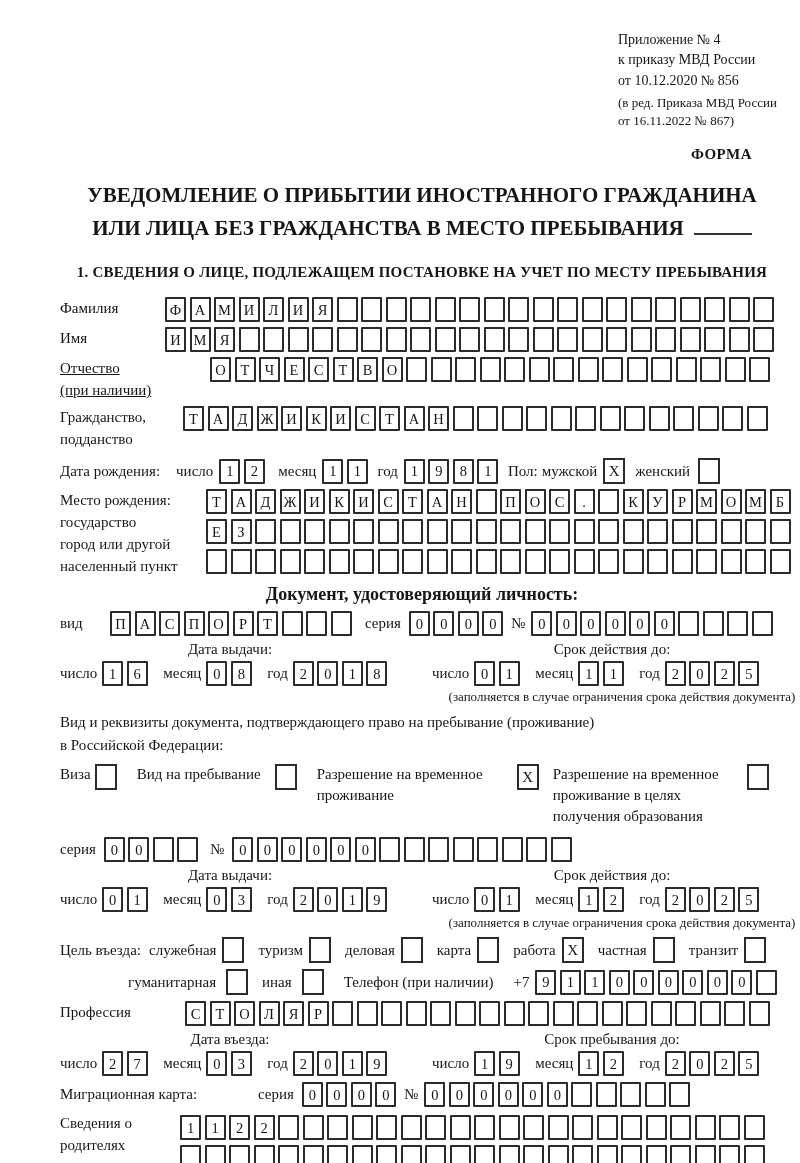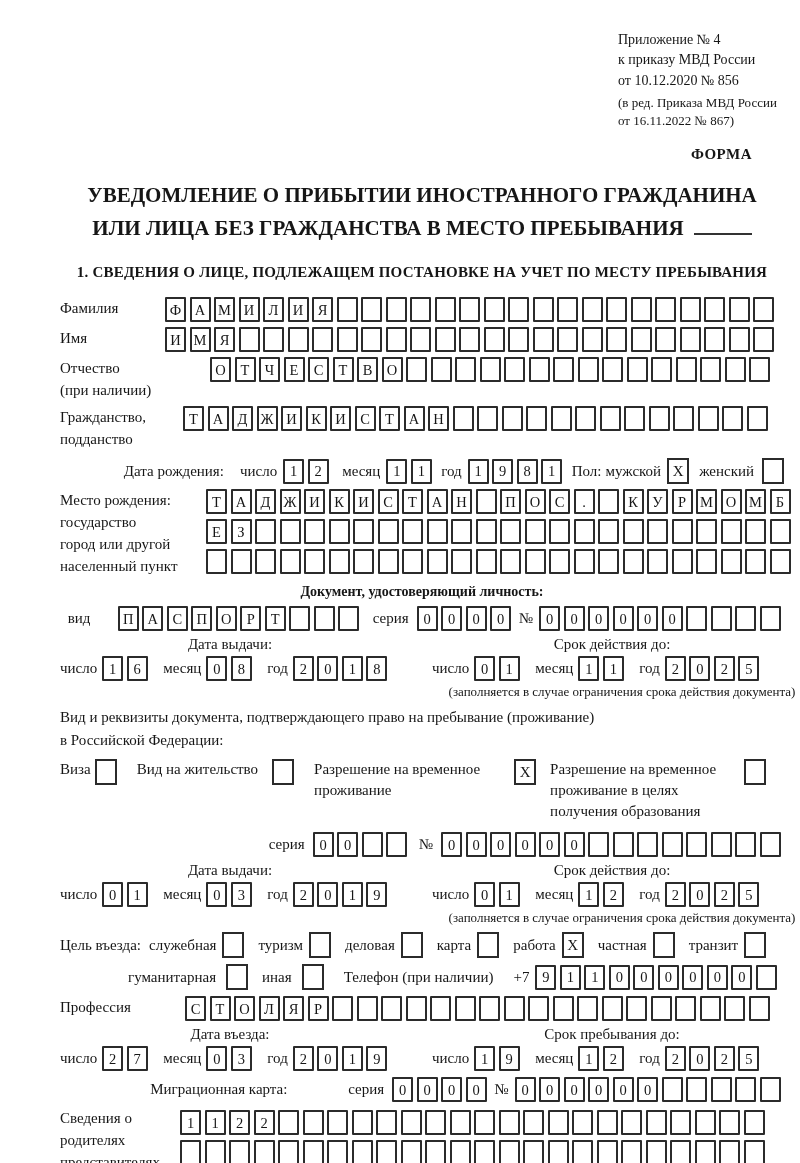--- a/index.html
+++ b/index.html
@@ -13,38 +13,38 @@
   .appendix{margin-left:558px;font-size:14px;line-height:1.45;white-space:nowrap;}
   .appendix .edition{font-size:13px;margin-top:3px;line-height:1.4;}
   .forma{font-weight:bold;text-align:right;padding-right:32px;margin-top:16px;font-size:15px;letter-spacing:.5px;}
   
   .title{font-weight:bold;text-align:center;font-size:21px;line-height:1.55;margin-top:16px;}
   .blank{display:inline-block;width:58px;border-bottom:2px solid #333;margin-left:10px;vertical-align:baseline;height:14px;}
   .sec-head{font-weight:bold;font-size:15px;text-align:center;margin-top:20px;margin-bottom:16px;letter-spacing:.2px;white-space:nowrap;}
   
   .frow{display:flex;align-items:flex-start;margin-bottom:5px;}
   .lbl{line-height:22px;flex:0 0 auto;}
-  .w105{width:105px;} .w150{width:150px;} .w123{width:123px;} .w146{width:146px;} .w125{width:125px;} .w120{width:120px;}
+  .w105{width:105px;} .w150{width:150px;text-decoration:underline;} .w123{width:123px;} .w146{width:146px;} .w125{width:125px;} .w120{width:120px;}
   .cellrow{display:flex;flex-wrap:nowrap;}
   .cell{
     box-sizing:border-box;flex:0 0 21px;width:21px;height:25px;margin-right:3.5px;
     border:2px solid #2b2b2b;border-radius:1px;background:#fff;
     display:flex;align-items:center;justify-content:center;
     font-size:14.5px;line-height:1;
   }
   .checkbox{
     box-sizing:border-box;display:inline-flex;align-items:center;justify-content:center;
     width:22px;height:26px;border:2px solid #2b2b2b;background:#fff;
     font-size:15px;vertical-align:middle;flex:0 0 22px;
   }
-  .inlinerow{display:flex;align-items:center;margin-bottom:5px;justify-content:flex-end;}
+  .inlinerow{display:flex;align-items:center;margin-bottom:5px;}
   .gap4{margin-left:4px;} .gap8{margin-left:8px;} .gap10{margin-left:10px;} .gap14{margin-left:14px;} .gap20{margin-left:20px;}
   .mr6{margin-right:6px;} .mr8{margin-right:8px;} .mr10{margin-right:10px;}
   .stack .cellrow{margin-bottom:5px;}
-  .doc-head{font-weight:bold;text-align:center;font-size:14px;margin:2px 0 6px 0;}
+  .doc-head{font-weight:bold;text-align:center;font-size:18px;margin:2px 0 6px 0;}
   
   .dates{display:flex;margin:3px 0 6px 0;}
   .dates .dcol-l{width:372px;flex:0 0 372px;}
   .dates .dcol-r{flex:1;}
   .date-head{text-align:center;font-size:15px;margin-bottom:3px;}
   .dcol-l .date-head{width:340px;}
   .dcol-r .date-head{width:360px;}
   .date-row{display:flex;align-items:center;}
   .date-row .wrd{margin-right:5px;}
   .date-row .grp{display:flex;margin-right:12px;}
@@ -416,21 +416,21 @@
     <div>Вид и реквизиты документа, подтверждающего право на пребывание (проживание)</div>
     <div>в Российской Федерации:</div>
   </div>
 
   <div class="res-options">
     <div class="opt">
       <span class="olbl">Виза</span>
       <span class="checkbox gap4"></span>
     </div>
     <div class="opt gap20">
-      <span class="olbl">Вид на жительство</span>
+      <span class="olbl">Вид на пребывание</span>
       <span class="checkbox gap14"></span>
     </div>
     <div class="opt gap20">
       <div class="olbl center" style="width:192px;">
         <div>Разрешение на временное</div>
         <div>проживание</div>
       </div>
       <span class="checkbox gap8">X</span>
     </div>
     <div class="opt gap14">

